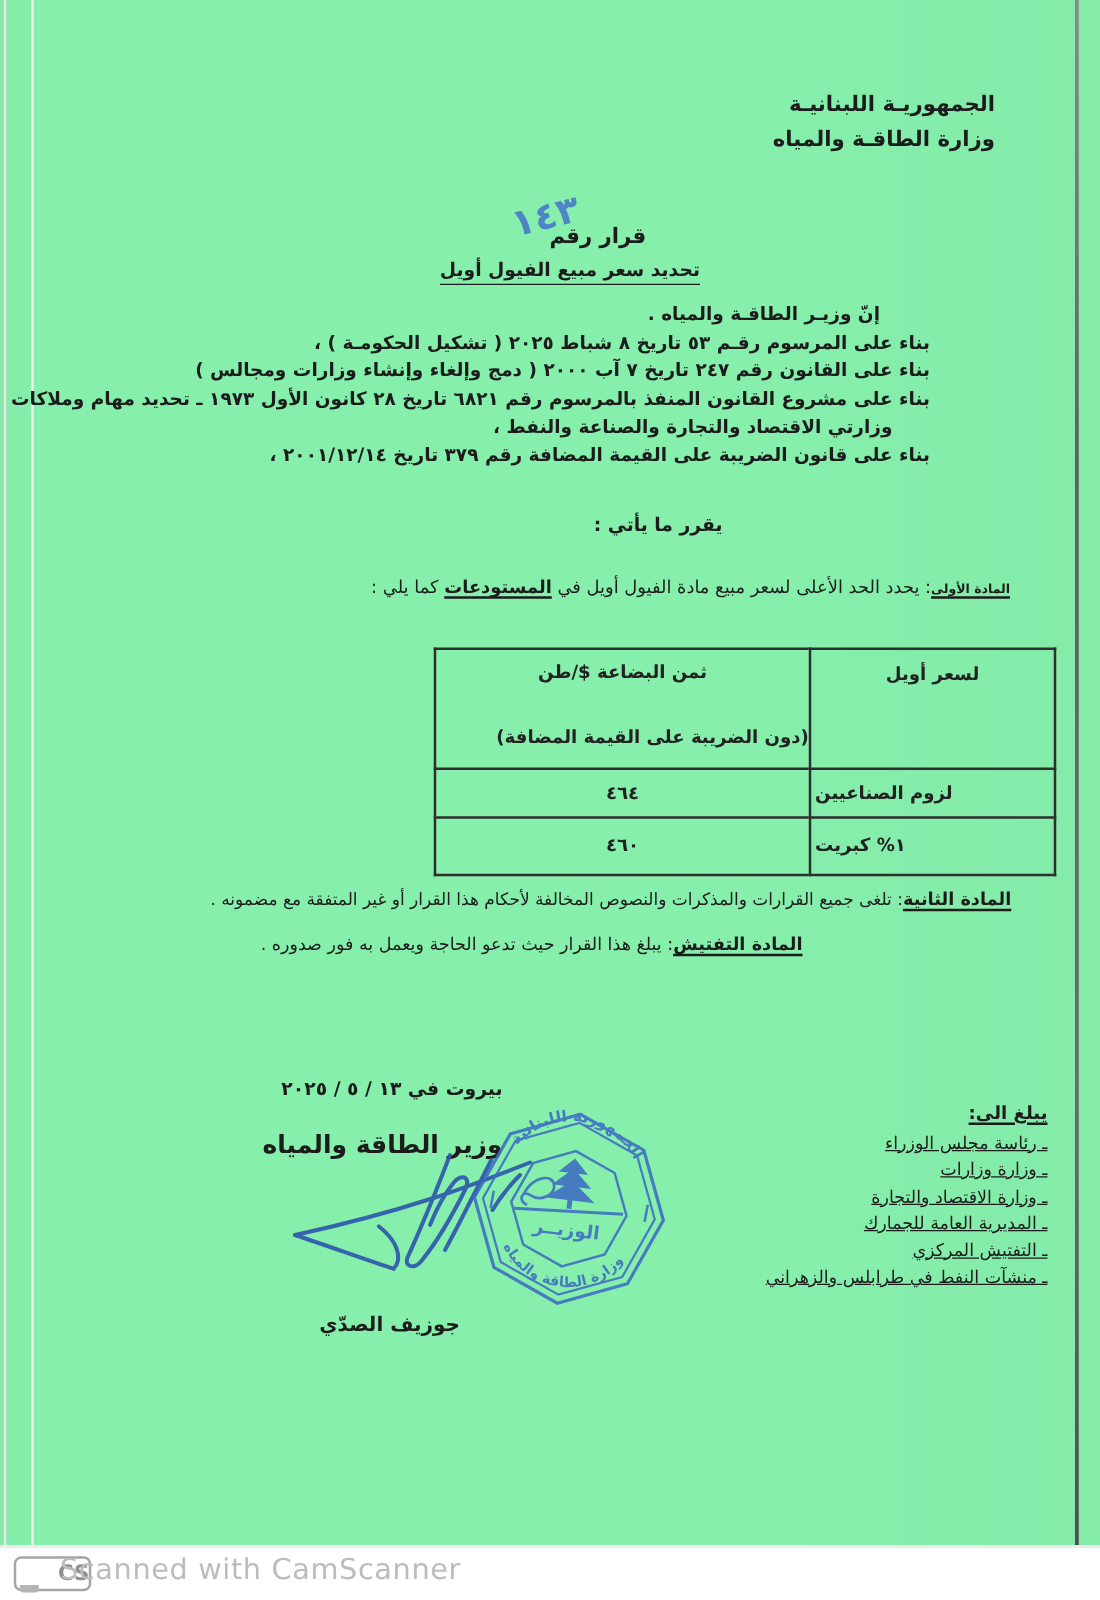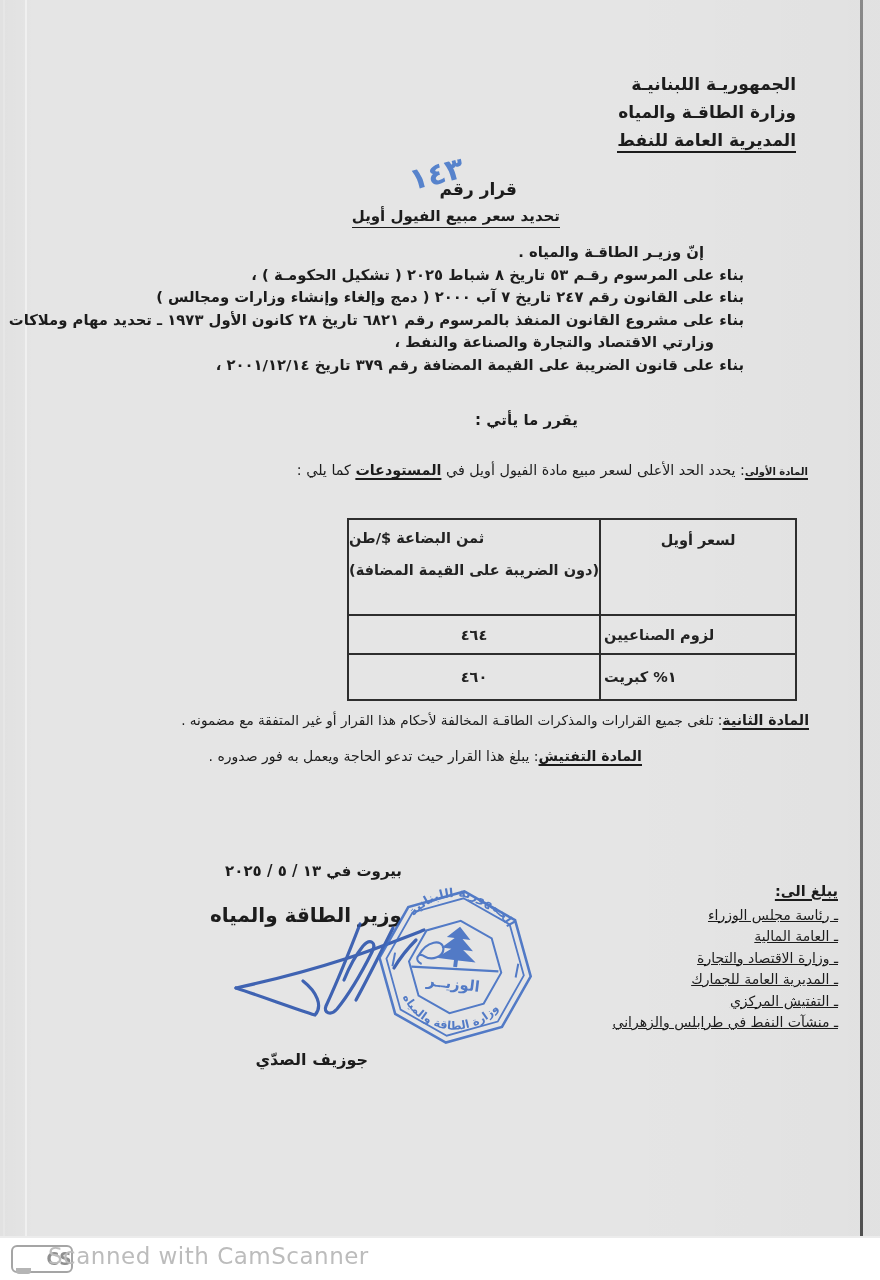--- a/index.html
+++ b/index.html
@@ -1,18 +1,18 @@
 <!DOCTYPE html>
 <html lang="ar"><head>
 <meta charset="utf-8">
 <style>
   html,body { margin:0; padding:0; background:#ffffff; }
   .page {
     position:relative; width:880px; height:1280px; overflow:hidden;
-    background:#e5e5e5;
+    background:#86efac;
     font-family:"DejaVu Sans", sans-serif;
     color:#1c1c1c;
   }
   .page::before{
     content:''; position:absolute; inset:0; pointer-events:none;
     background:linear-gradient(90deg, rgba(0,0,0,0.02) 0%, rgba(0,0,0,0) 4%, rgba(0,0,0,0) 70%, rgba(0,0,0,0.015) 97%);
   }
   .ar { direction:rtl; }
   .nw { white-space:nowrap; }
   .b { font-weight:bold; }
@@ -48,23 +48,23 @@
   .article1 { position:absolute; top:462px; right:72px; font-size:14.3px; }
   .article1 .t { font-size:10px; }
 
   
   .price-table { position:absolute; top:518px; left:347px; border-collapse:collapse; direction:rtl;
     font-size:14.5px; font-weight:bold; color:#222; }
   .price-table td { border:2px solid #2e2e2e; padding:0; }
   .col-prod { width:194px; }
   .col-price { width:193px; }
   .h-prod { height:82px; text-align:center; vertical-align:top; padding-top:12px !important; }
-  .h-price { height:82px; text-align:left; vertical-align:top; }
+  .h-price { height:82px; text-align:center; vertical-align:top; }
   .h-price .l1 { margin-top:10px; }
-  .h-price .l2 { margin-top:16px; }
+  .h-price .l2 { margin-top:36px;padding-left:48px; }
   .r1 td { height:37px; }
   .r2 td { height:44px; }
   .cell-prod { text-align:left; padding-left:3px !important; }
   .cell-prod.ltr { direction:ltr; }
   .cell-price { text-align:center; letter-spacing:2px; }
 
   .article2 { position:absolute; top:712px; right:71px; font-size:13.6px; }
   .article3 { position:absolute; top:748px; right:238px; font-size:14px; }
   .article2 .t, .article3 .t { font-size:14.2px; }
 
@@ -99,21 +99,20 @@
 <div class="page">
 
   <div class="scan-line-right"></div>
   <div class="scan-line-left1"></div>
   <div class="scan-line-left2"></div>
   <div class="scan-bottom-edge"></div>
 
   <div class="letterhead ar">
     <div class="nw">الجمهوريـة اللبنانيـة</div>
     <div class="nw">وزارة الطاقـة والمياه</div>
-    <div class="nw"><span class="lh3">المديرية العامة للنفط</span></div>
   </div>
 
   <div class="decree-no ar nw">قرار رقم</div>
   <div class="hand-number ar nw">١٤٣</div>
   <div class="subject ar nw">تحديد سعر مبيع الفيول أويل</div>
 
   <div class="preamble ar">
     <div class="nw ind1">إنّ وزيـر الطاقـة والمياه .</div>
     <div class="nw">بناء على المرسوم رقـم ٥٣  تاريخ ٨ شباط ٢٠٢٥ ( تشكيل الحكومـة ) ،</div>
     <div class="nw">بناء على القانون رقم ٢٤٧ تاريخ ٧ آب ٢٠٠٠ ( دمج وإلغاء وإنشاء وزارات ومجالس )</div>
@@ -142,21 +141,21 @@
       <td class="cell-price">٤٦٤</td>
     </tr>
     <tr class="r2">
       <td class="cell-prod ltr">١% كبريت</td>
       <td class="cell-price">٤٦٠</td>
     </tr>
   </tbody>
     </table>
 
   <div class="article2 ar nw">
-    <span class="b u t">المادة الثانية</span><span>: تلغى جميع القرارات والمذكرات الطاقـة المخالفة لأحكام هذا القرار أو غير المتفقة مع مضمونه .</span>
+    <span class="b u t">المادة الثانية</span><span>: تلغى جميع القرارات والمذكرات والنصوص المخالفة لأحكام هذا القرار أو غير المتفقة مع مضمونه .</span>
   </div>
   <div class="article3 ar nw">
     <span class="b u t">المادة التفتيش</span><span>: يبلغ هذا القرار حيث تدعو الحاجة ويعمل به فور صدوره .</span>
   </div>
 
   <div class="place-date ar nw">بيروت في    ١٣ / ٥ / ٢٠٢٥</div>
   <div class="minister-title ar nw">وزير الطاقة والمياه</div>
   <div class="signer-name ar nw">جوزيف الصدّي</div>
 
   <svg class="signature" viewBox="0 0 210 100">
@@ -189,21 +188,21 @@
     </text>
     <text font-size="11.5" font-weight="bold" fill="#3e6cc2" font-family="DejaVu Sans, sans-serif">
       <textPath href="#arcBot" startOffset="50%" text-anchor="middle">وزارة الطاقة والمياه</textPath>
     </text>
     <text x="90" y="101" font-size="15" font-weight="bold" fill="#3e6cc2" text-anchor="middle" font-family="DejaVu Sans, sans-serif">الوزيــر</text>
   </svg>
 
   <div class="notify ar">
     <span class="title">يبلغ الى:</span>
     <div>ـ رئاسة مجلس الوزراء</div>
-    <div>ـ العامة المالية</div>
+    <div>ـ وزارة وزارات</div>
     <div>ـ وزارة الاقتصاد والتجارة</div>
     <div>ـ المديرية العامة للجمارك</div>
     <div>ـ  التفتيش المركزي</div>
     <div>ـ منشآت النفط في طرابلس والزهراني</div>
   </div>
 
   <div class="scan-footer">
     <div class="cs-icon">CS</div>
     <div class="cs-text">Scanned with CamScanner</div>
   </div>

